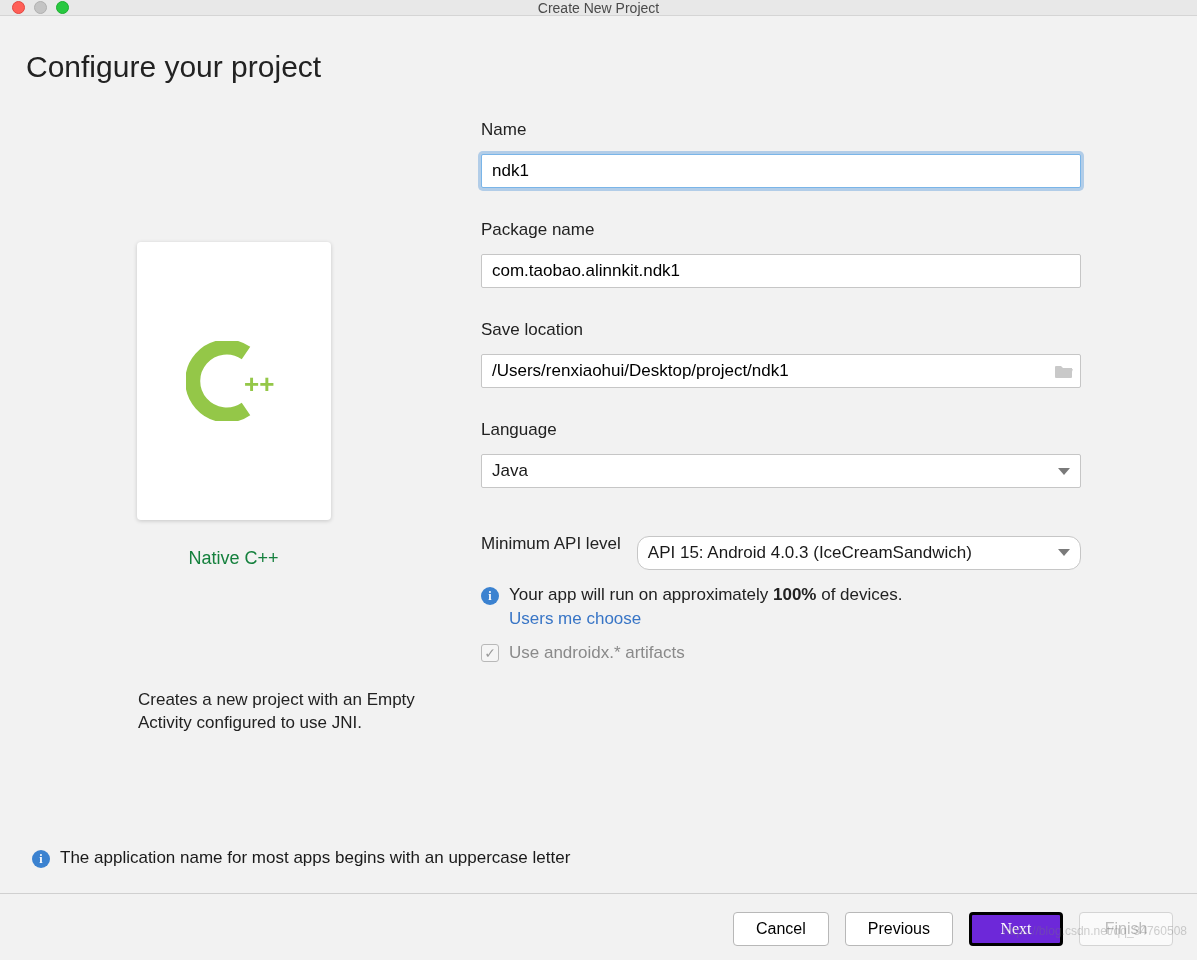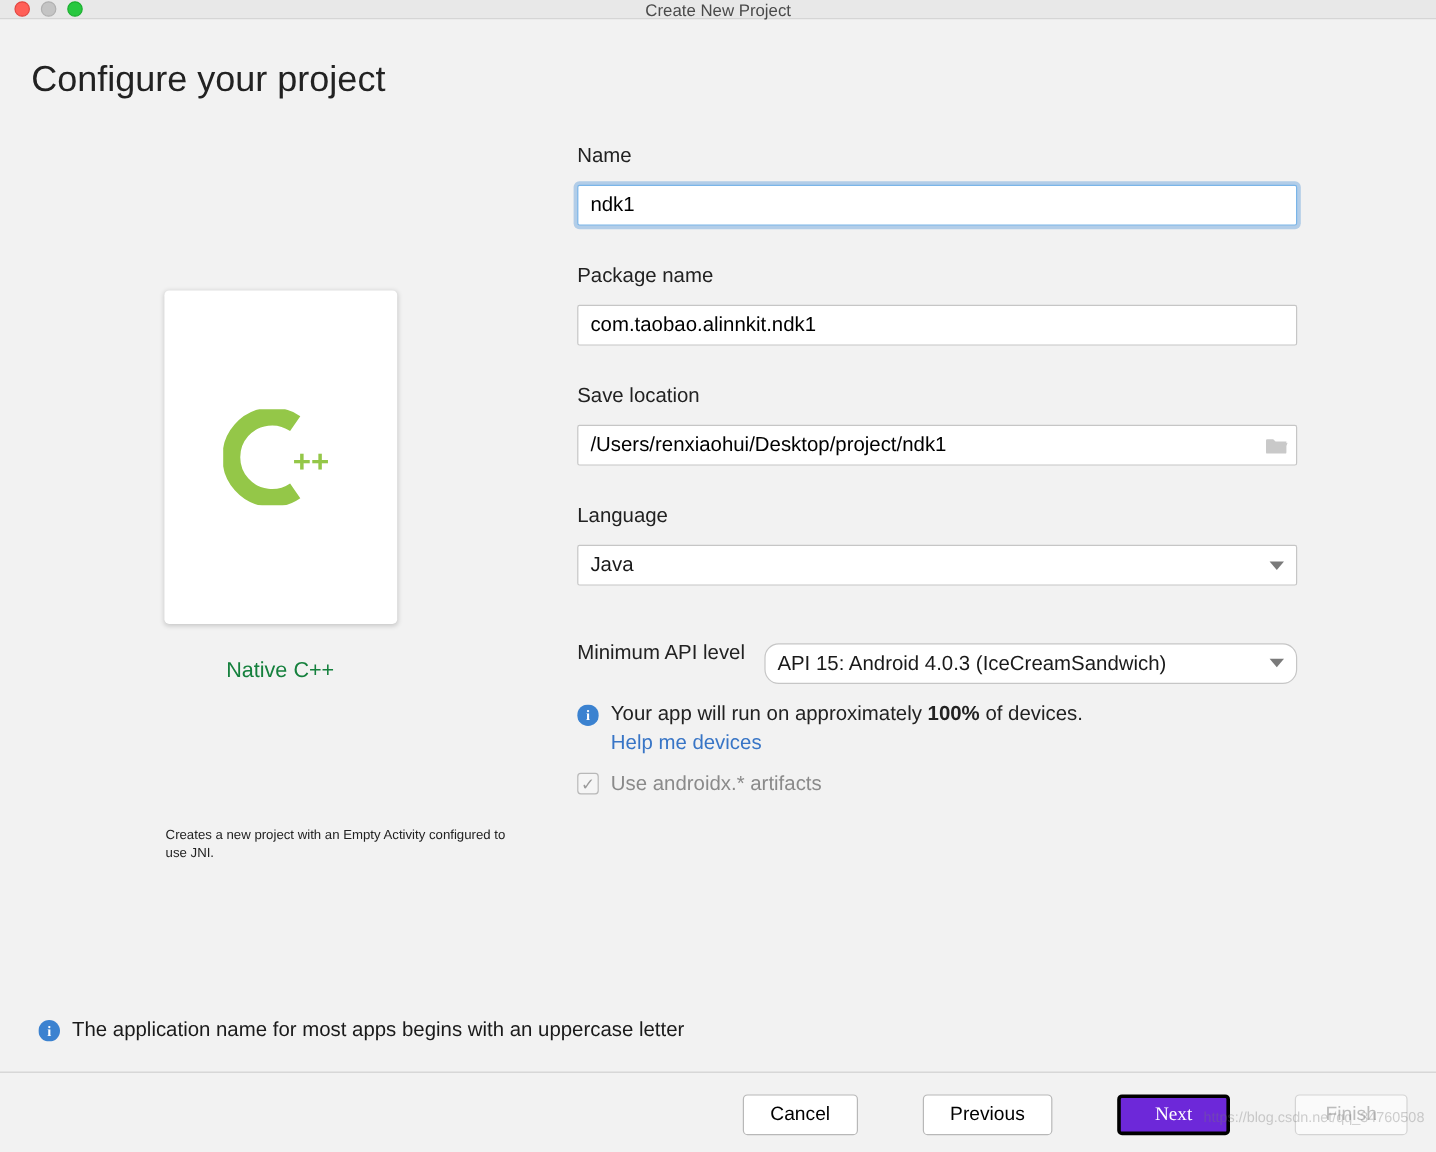--- a/index.html
+++ b/index.html
@@ -69,21 +69,21 @@
       justify-content: center;
     }
     .cpp-icon svg { display: block; }
     .template-name {
       margin-top: 28px;
       font-size: 18px;
       color: #15803d;
     }
     .template-desc {
       margin-top: 120px;
-      font-size: 11px;
+      font-size: 17px;
       color: #222;
       line-height: 1.35;
       align-self: flex-start;
       padding-left: 112px;
       width: 100%;
     }
     .right-col {
       flex: 1;
       max-width: 600px;
     }
@@ -231,21 +231,20 @@
       padding: 0 22px;
       font-size: 16px;
       border: 1px solid #b8b8b8;
       background: #fff;
       border-radius: 4px;
       cursor: pointer;
       display: flex;
       align-items: center;
       justify-content: center;
       min-width: 94px;
-      margin-left: 38px;
     }
     .btn-primary {
       background: #6d28d9;
       color: #fff;
       border: 3px solid #000000;
       font-family: Liberation Serif, serif;
     }
     .btn-disabled {
       color: #bcbcbc;
       border: 1px solid #d4d4d4;
@@ -333,21 +332,21 @@
         <span class="info-icon">
           <svg width="18" height="18" viewBox="0 0 18 18">
               <circle cx="9" cy="9" r="9" fill="#3b82d0"></circle>
               <text x="9" y="13" text-anchor="middle" font-size="12" font-weight="700" fill="#fff" font-family="Georgia">i</text>
             </svg>
         </span>
         <span class="info-text">
           <span>Your app will run on approximately </span><b>100%</b><span> of devices.</span>
         </span>
       </div>
-      <a class="help-link">Help me devices</a>
+      <a class="help-link">Users me choose</a>
 
       <div class="checkbox-row">
         <span class="checkbox-box">✓</span>
         <span>Use androidx.* artifacts</span>
       </div>
     </div>
   </div>
 </div>
 
 <div class="bottom-info">

